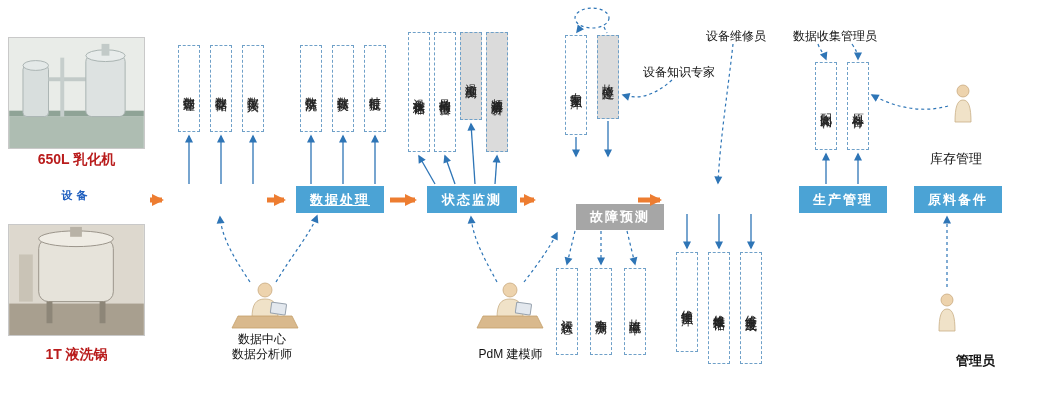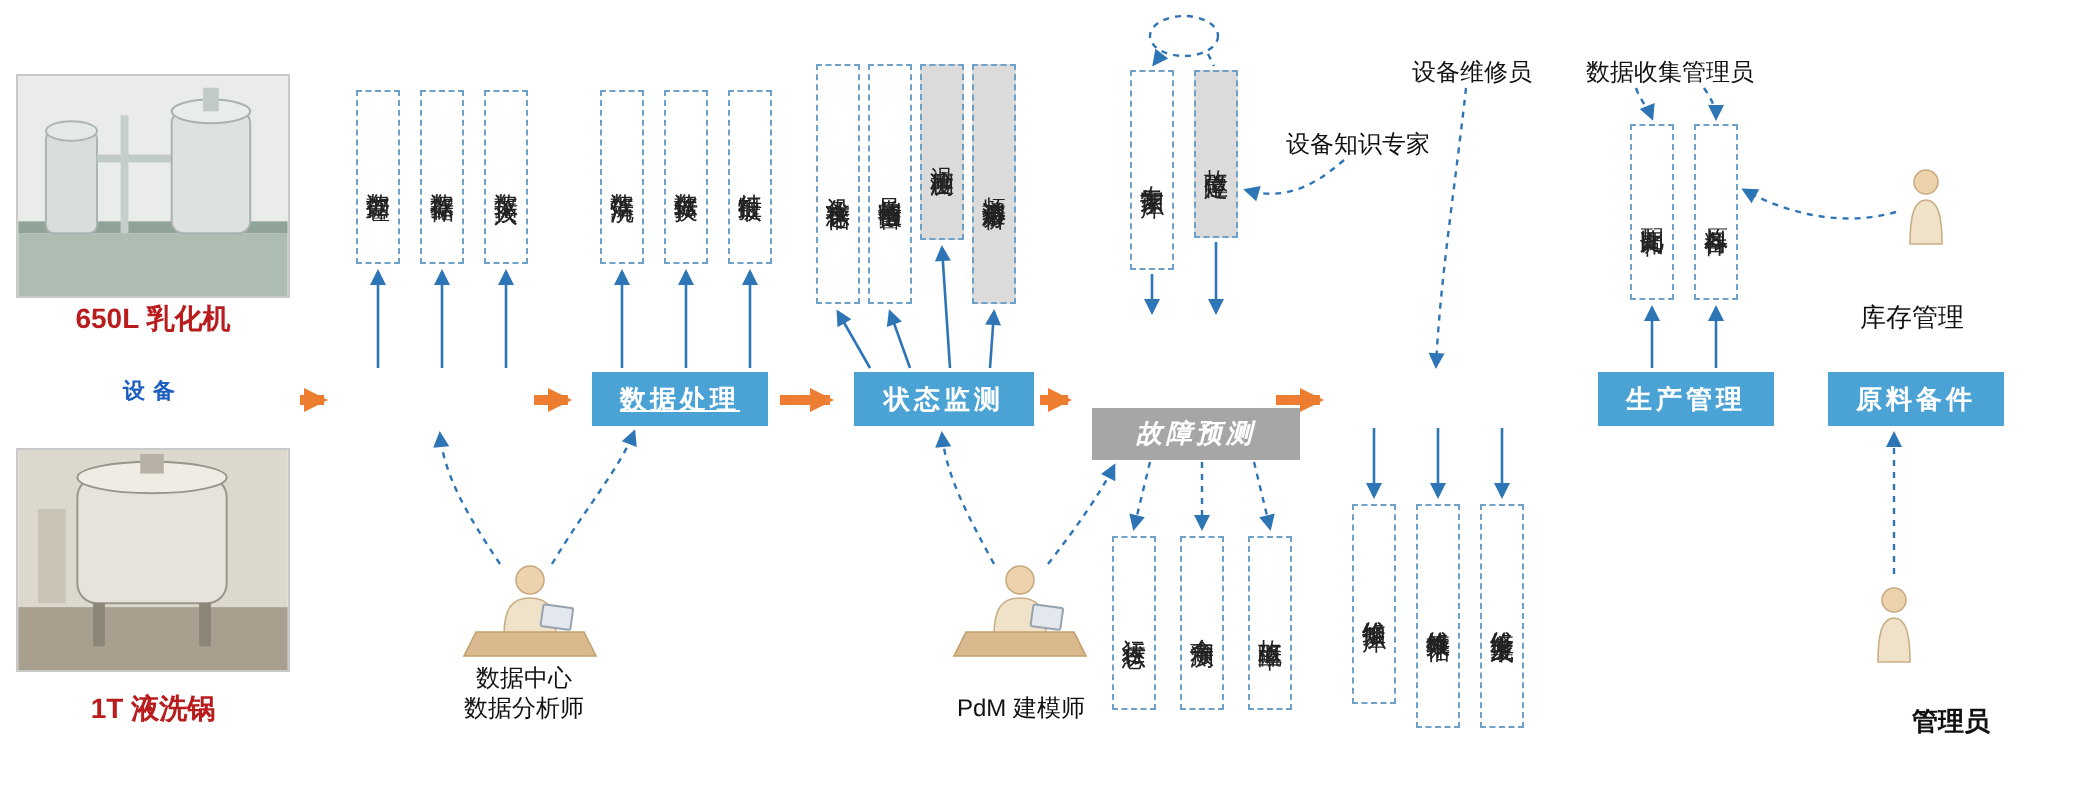--- a/index.html
+++ b/index.html
@@ -61,21 +61,21 @@
       <ellipse cx="68" cy="14" rx="38" ry="8" fill="#efece4" stroke="#9a948a"></ellipse>
       <rect x="62" y="2" width="12" height="10" fill="#b8b2a6"></rect>
       <rect x="38" y="78" width="6" height="22" fill="#8d8678"></rect>
       <rect x="92" y="78" width="6" height="22" fill="#8d8678"></rect>
     </svg>
   </div>
   <div class="caption" style="left:8px;top:346px;width:137px;">1T 液洗锅</div>
 
   <div class="mainbox" style="left:296px;top:186px;width:88px;text-decoration:underline;">数据处理</div>
   <div class="mainbox" style="left:427px;top:186px;width:90px;">状态监测</div>
-  <div class="mainbox gray" style="left:546px;top:204px;width:104px;font-style:italic;">故障预测</div>
+  <div class="mainbox gray" style="left:576px;top:204px;width:88px;">故障预测</div>
   <div class="mainbox" style="left:799px;top:186px;width:88px;">生产管理</div>
   <div class="mainbox" style="left:914px;top:186px;width:88px;">原料备件</div>
 
   <div class="vbox" style="left:178px;top:45px;height:87px;">数据管理</div>
   <div class="vbox" style="left:210px;top:45px;height:87px;">数据存储</div>
   <div class="vbox" style="left:242px;top:45px;height:87px;">数据接入</div>
 
   <div class="vbox" style="left:300px;top:45px;height:87px;">数据清洗</div>
   <div class="vbox" style="left:332px;top:45px;height:87px;">数据转换</div>
   <div class="vbox" style="left:364px;top:45px;height:87px;">特征提取</div>

